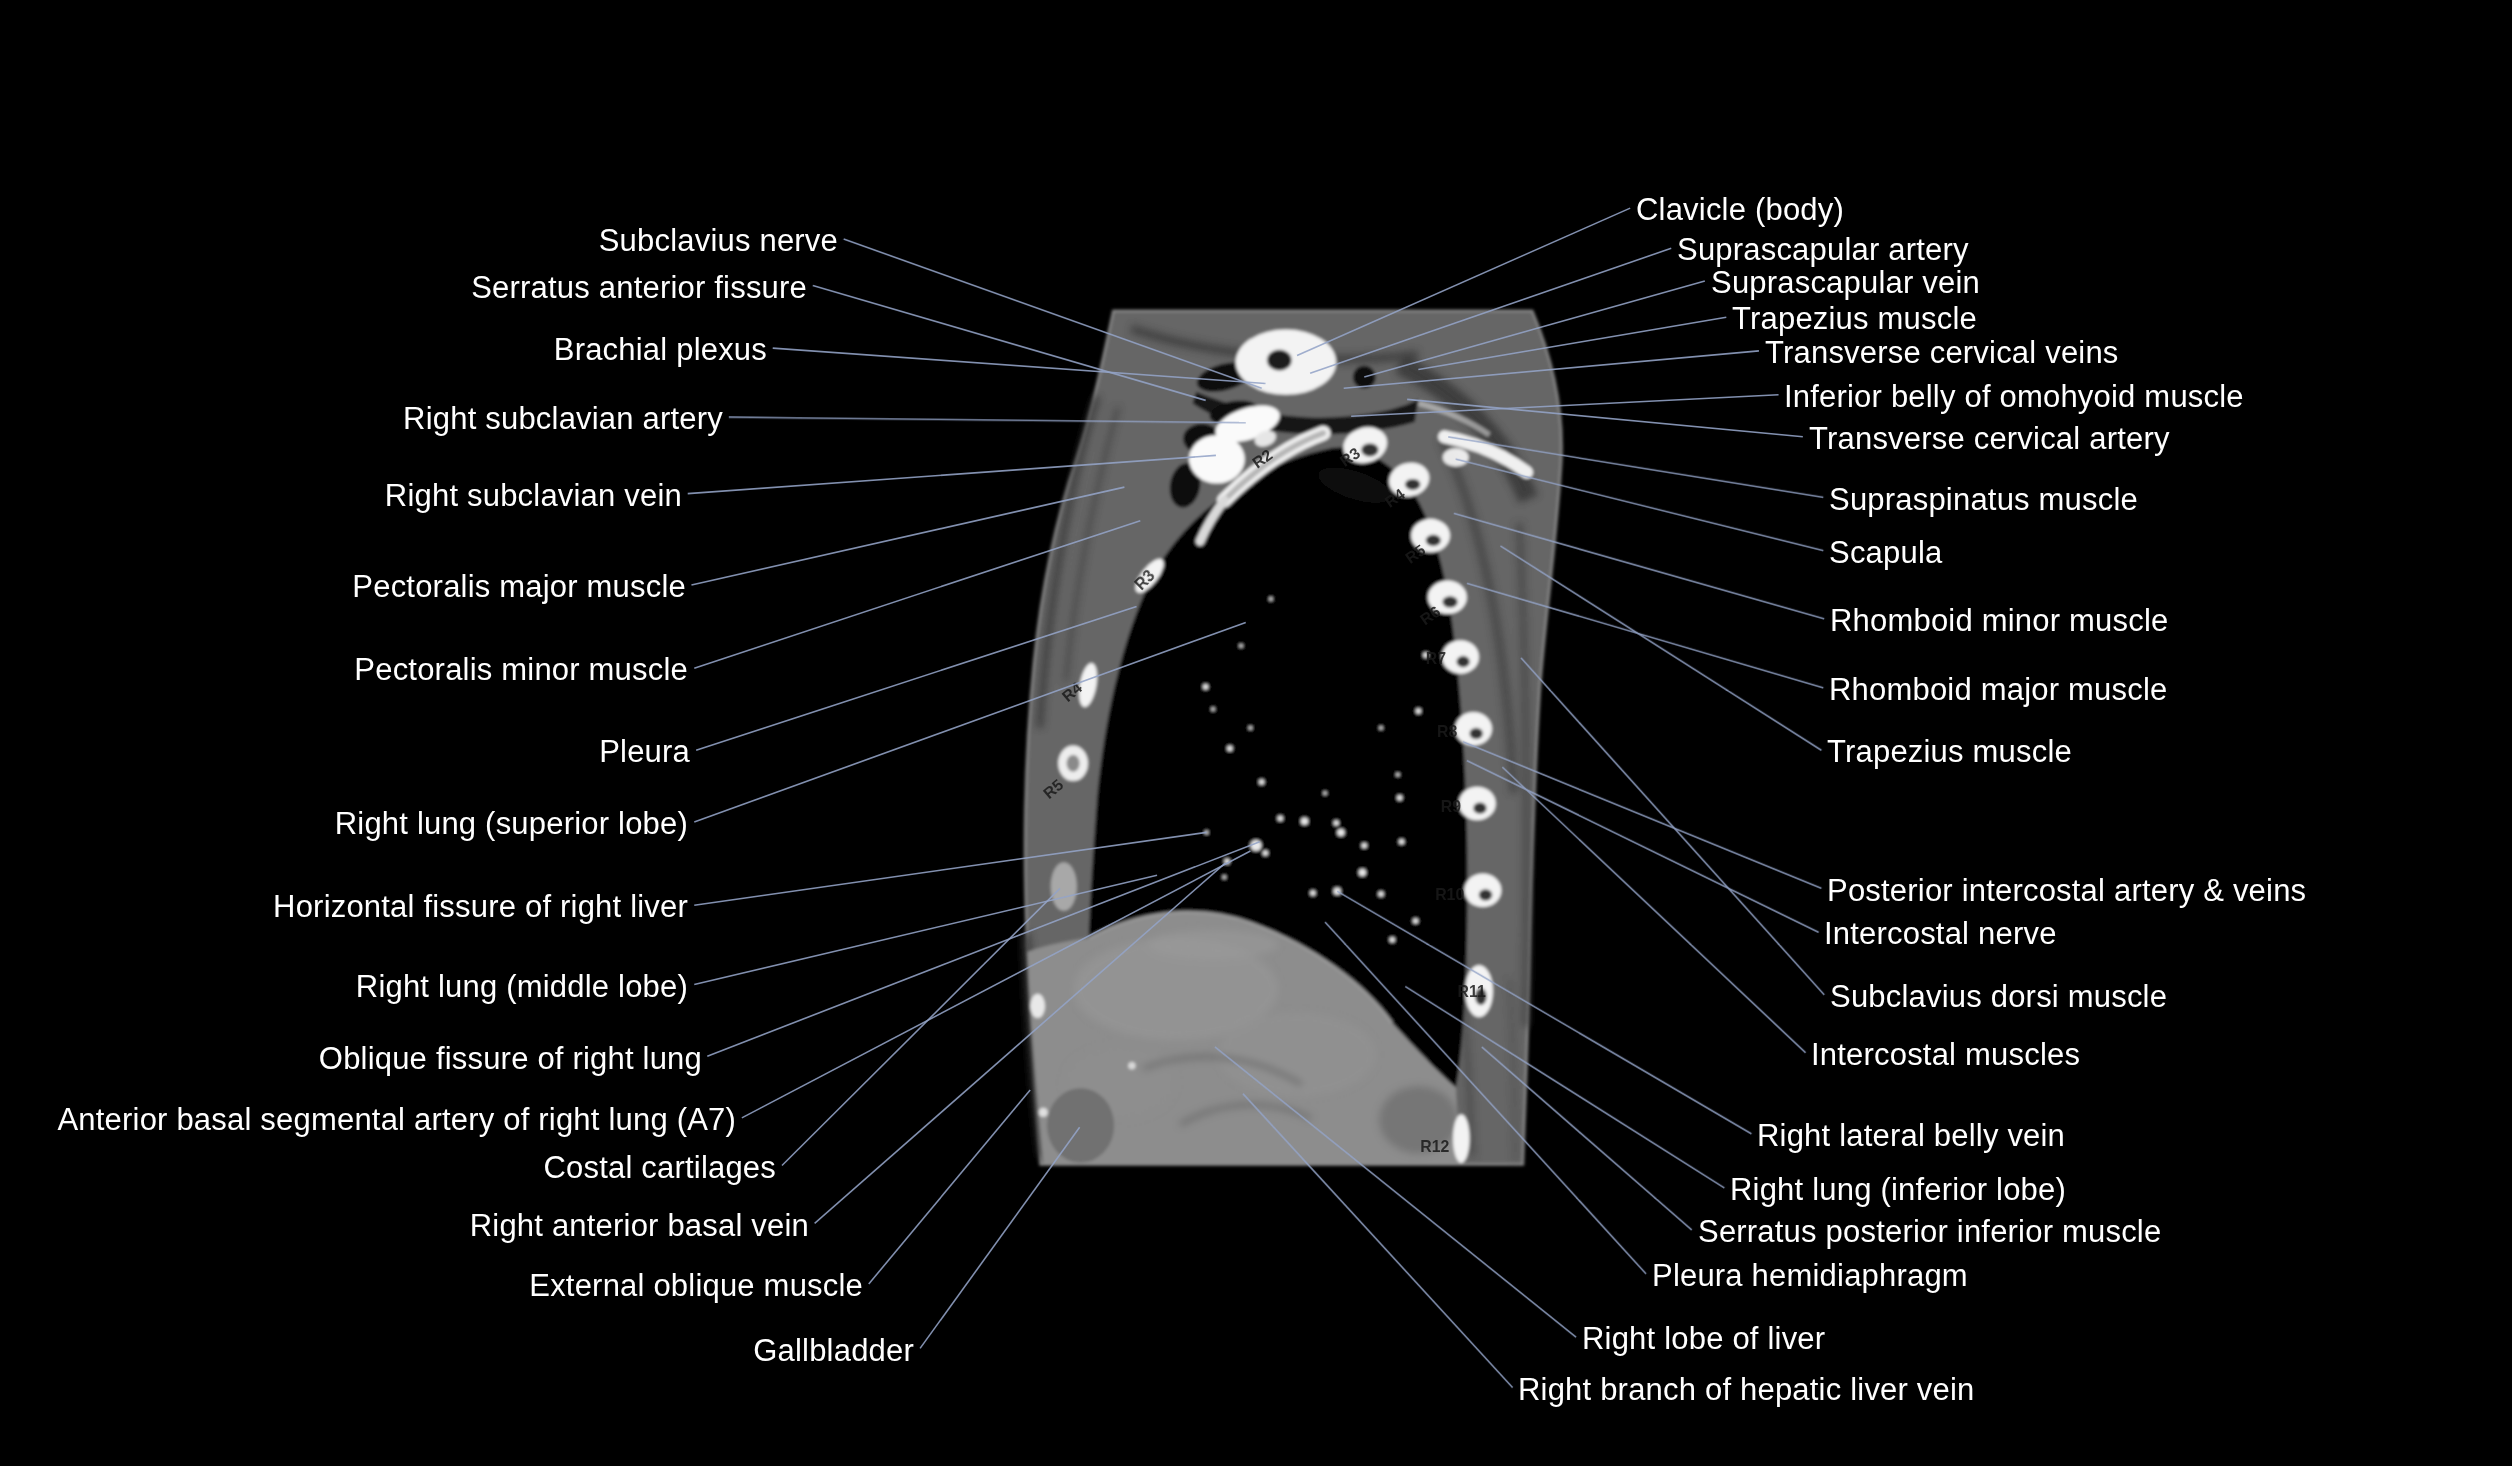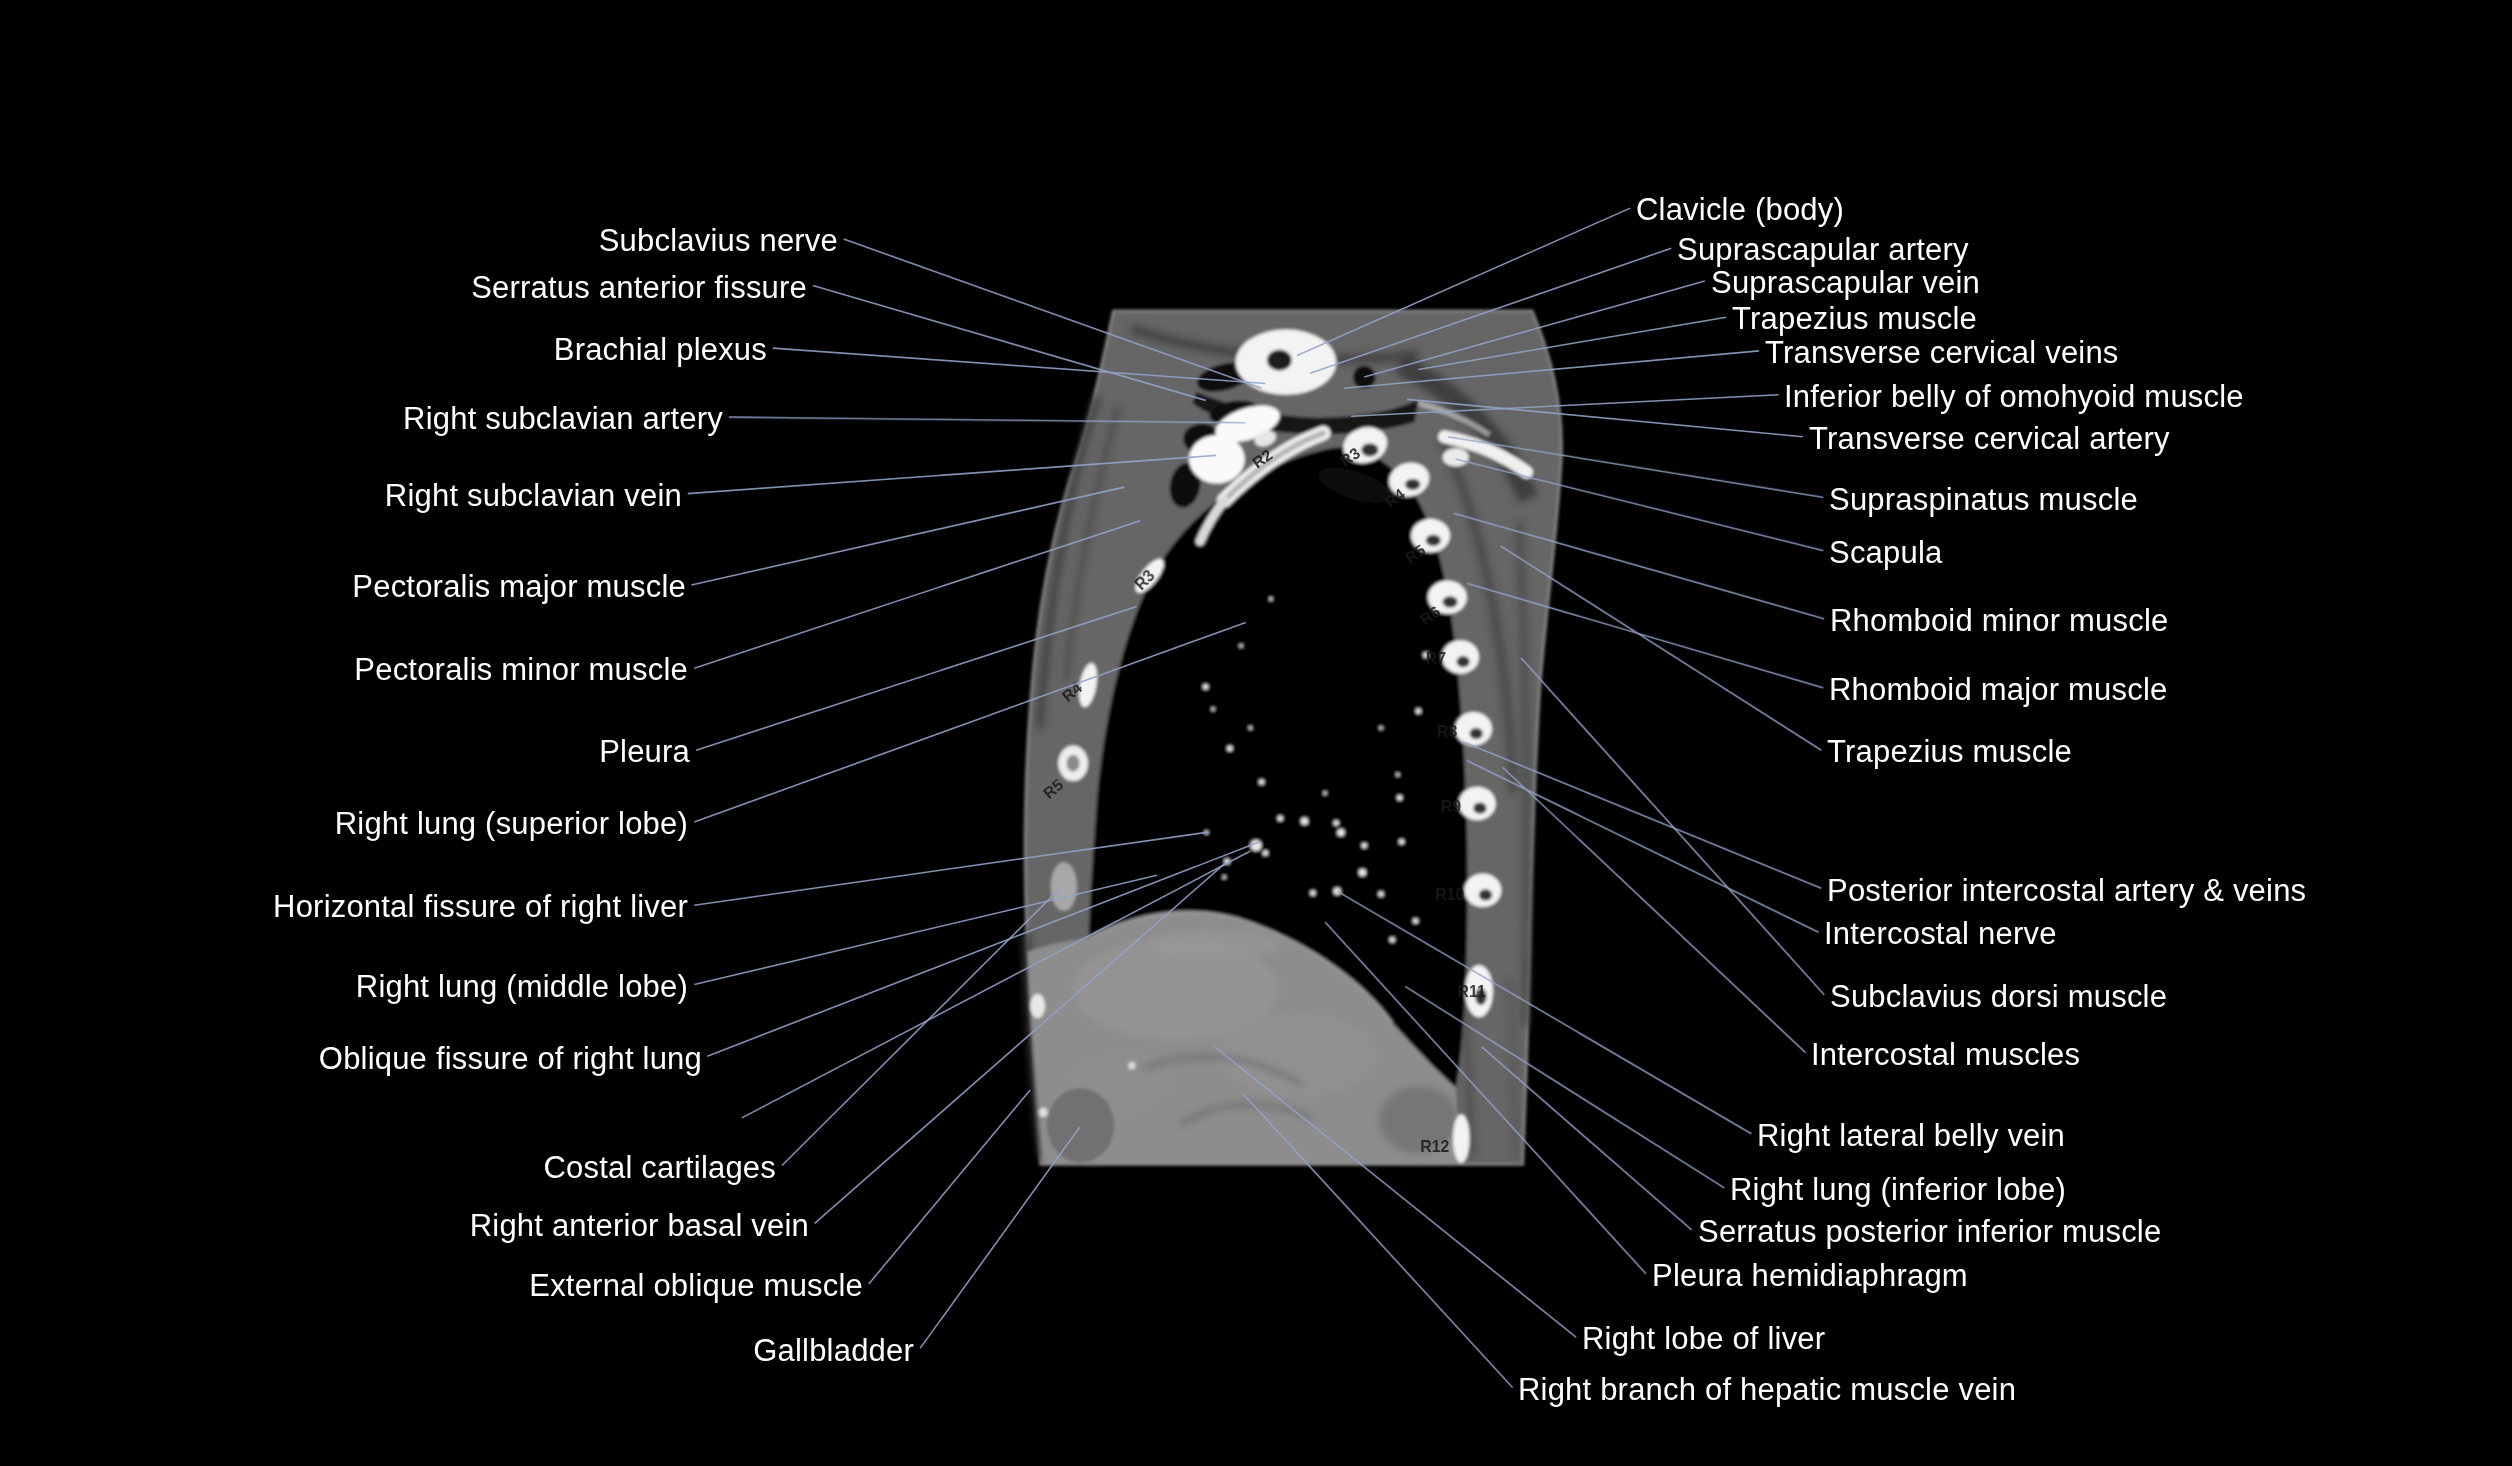--- a/index.html
+++ b/index.html
@@ -284,20 +284,21 @@
   <div class="lbl" style="right:1745px;top:332px">Brachial plexus</div>
   <div class="lbl" style="right:1789px;top:401px">Right subclavian artery</div>
   <div class="lbl" style="right:1830px;top:478px">Right subclavian vein</div>
   <div class="lbl" style="right:1826px;top:569px">Pectoralis major muscle</div>
   <div class="lbl" style="right:1824px;top:652px">Pectoralis minor muscle</div>
   <div class="lbl" style="right:1822px;top:734px">Pleura</div>
   <div class="lbl" style="right:1824px;top:806px">Right lung (superior lobe)</div>
   <div class="lbl" style="right:1824px;top:889px">Horizontal fissure of right liver</div>
   <div class="lbl" style="right:1824px;top:969px">Right lung (middle lobe)</div>
   <div class="lbl" style="right:1810px;top:1041px">Oblique fissure of right lung</div>
+  <div class="lbl" style="right:1776px;top:1102px">Anterior basal segmental artery of right lung (A7)</div>
   <div class="lbl" style="right:1736px;top:1150px">Costal cartilages</div>
   <div class="lbl" style="right:1703px;top:1208px">Right anterior basal vein</div>
   <div class="lbl" style="right:1649px;top:1268px">External oblique muscle</div>
   <div class="lbl" style="right:1598px;top:1333px">Gallbladder</div>
 
   <div class="lbl" style="left:1636px;top:192px">Clavicle (body)</div>
   <div class="lbl" style="left:1677px;top:232px">Suprascapular artery</div>
   <div class="lbl" style="left:1711px;top:265px">Suprascapular vein</div>
   <div class="lbl" style="left:1732px;top:301px">Trapezius muscle</div>
   <div class="lbl" style="left:1765px;top:335px">Transverse cervical veins</div>
@@ -310,16 +311,16 @@
   <div class="lbl" style="left:1827px;top:734px">Trapezius muscle</div>
   <div class="lbl" style="left:1827px;top:873px">Posterior intercostal artery &amp; veins</div>
   <div class="lbl" style="left:1824px;top:916px">Intercostal nerve</div>
   <div class="lbl" style="left:1830px;top:979px">Subclavius dorsi muscle</div>
   <div class="lbl" style="left:1811px;top:1037px">Intercostal muscles</div>
   <div class="lbl" style="left:1757px;top:1118px">Right lateral belly vein</div>
   <div class="lbl" style="left:1730px;top:1172px">Right lung (inferior lobe)</div>
   <div class="lbl" style="left:1698px;top:1214px">Serratus posterior inferior muscle</div>
   <div class="lbl" style="left:1652px;top:1258px">Pleura hemidiaphragm</div>
   <div class="lbl" style="left:1582px;top:1321px">Right lobe of liver</div>
-  <div class="lbl" style="left:1518px;top:1372px">Right branch of hepatic muscle vein</div>
+  <div class="lbl" style="left:1518px;top:1372px">Right branch of hepatic liver vein</div>
 
 </div>
 
 
 </body></html>

